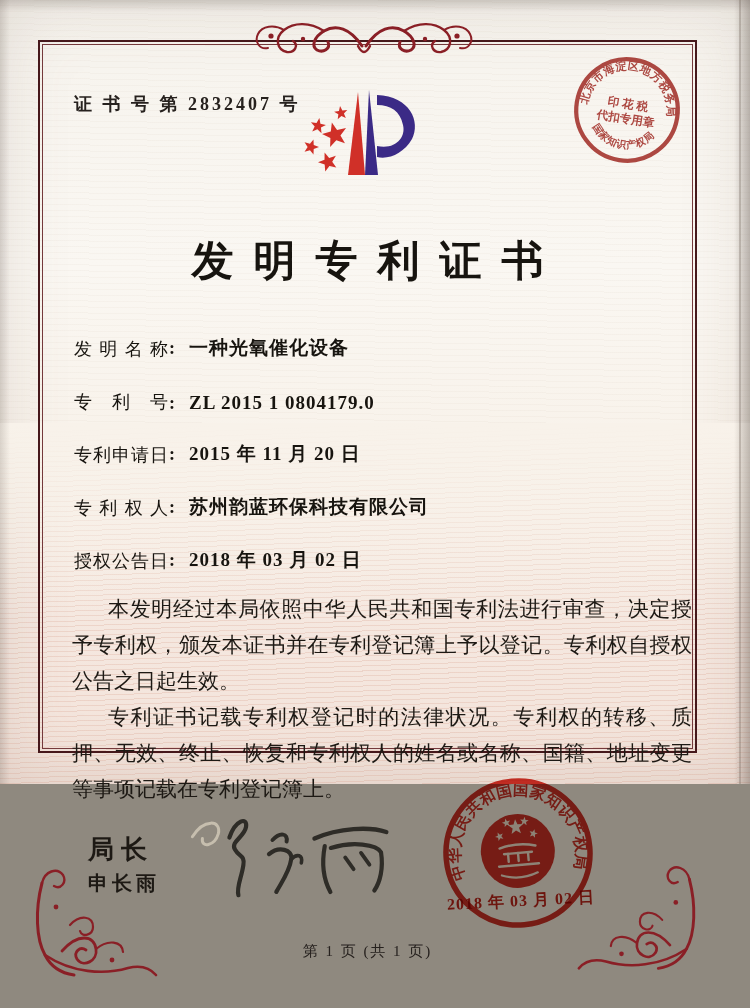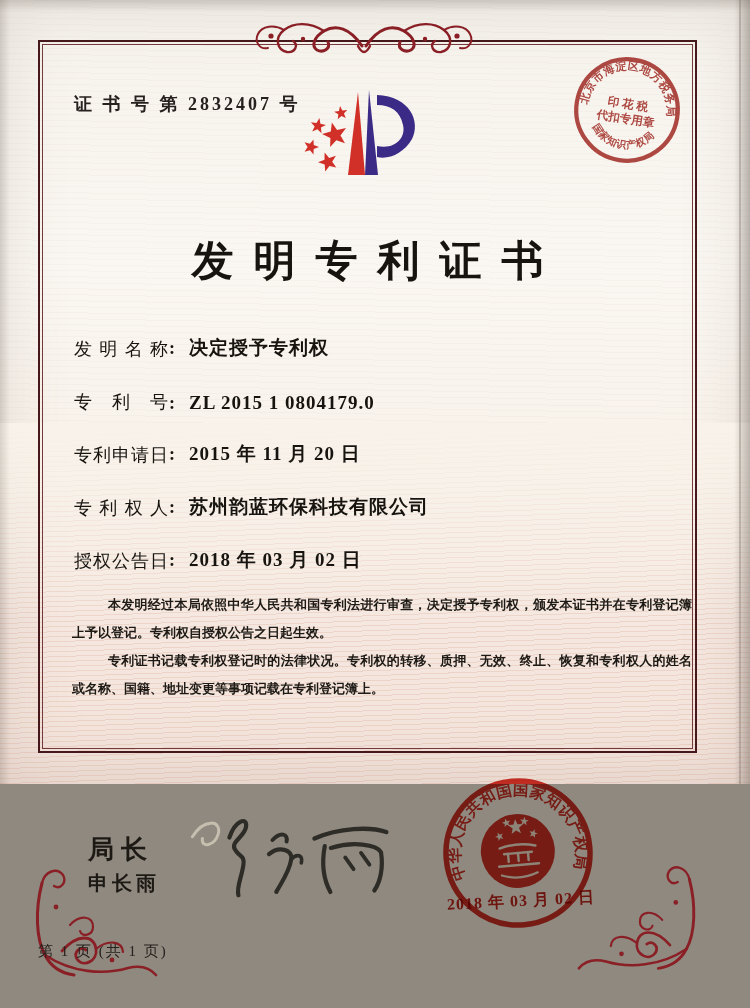--- a/index.html
+++ b/index.html
@@ -48,28 +48,28 @@
     letter-spacing:3px;color:#26211e;}
   .title{position:absolute;left:38px;right:53px;top:197px;text-align:center;
     font-size:42px;font-weight:700;color:#17140f;
     letter-spacing:20px;text-indent:20px;margin-top:36px;}
   .fields{position:absolute;left:74px;top:296px;}
   .frow{height:24px;margin-bottom:29px;white-space:nowrap;}
   .flabel{display:inline-block;width:94px;font-size:18px;font-weight:400;
     color:#17140f;text-align:justify;text-align-last:justify;vertical-align:bottom;margin-top:41px;}
   .fcolon{font-size:18px;font-weight:700;color:#17140f;margin-left:1px;}
   .fvalue{font-size:19px;font-weight:700;color:#17140f;margin-left:14px;letter-spacing:1px;}
-  .paras{position:absolute;left:72px;top:591px;width:620px;font-size:13px;
-    line-height:28px;color:#1d1914;text-align:justify;font-weight:700;}
+  .paras{position:absolute;left:72px;top:591px;width:620px;font-size:21px;
+    line-height:36px;color:#1d1914;text-align:justify;font-weight:400;}
   .paras p{margin:0;text-indent:36px;}
   .signer-title{position:absolute;left:88px;top:832px;font-size:26px;font-weight:700;
     letter-spacing:7px;color:#1d1914;}
   .signer-name{position:absolute;left:88px;top:870px;font-size:20px;font-weight:700;
     letter-spacing:4px;color:#1d1914;}
-  .footer{position:absolute;left:38px;right:53px;top:942px;
+  .footer{position:absolute;left:38px;right:53px;top:942px;text-align:center;
     font-size:15px;color:#26211e;letter-spacing:2px;}
   
   .logo{position:absolute;left:297px;top:82px;width:152px;height:114px;}
   
   .signature{position:absolute;left:145px;top:806px;width:255px;height:96px;
     transform:rotate(-2deg);}
   
   .stamp-top{position:absolute;left:572px;top:55px;width:110px;height:110px;
     transform:rotate(9deg);mix-blend-mode:multiply;opacity:.88;}
   .seal-bottom{position:absolute;left:440px;top:775px;width:156px;height:156px;
@@ -147,21 +147,21 @@
       <use href="#star" transform="translate(44,31) scale(7) rotate(-8)"></use>
       <use href="#star" transform="translate(14,65) scale(8) rotate(18)"></use>
       <use href="#star" transform="translate(31,80) scale(10) rotate(-20)"></use>
     </g>
   </svg>
 
   <div class="title">发明专利证书</div>
 
   <div class="fields">
     <div class="frow">
-      <span class="flabel">发明名称</span><span class="fcolon">:</span><span class="fvalue">决定授予专利权</span>
+      <span class="flabel">发明名称</span><span class="fcolon">:</span><span class="fvalue">一种光氧催化设备</span>
     </div>
     <div class="frow">
       <span class="flabel">专利号</span><span class="fcolon">:</span><span class="fvalue">ZL 2015 1 0804179.0</span>
     </div>
     <div class="frow">
       <span class="flabel">专利申请日</span><span class="fcolon">:</span><span class="fvalue">2015 年 11 月 20 日</span>
     </div>
     <div class="frow">
       <span class="flabel">专利权人</span><span class="fcolon">:</span><span class="fvalue">苏州韵蓝环保科技有限公司</span>
     </div>

